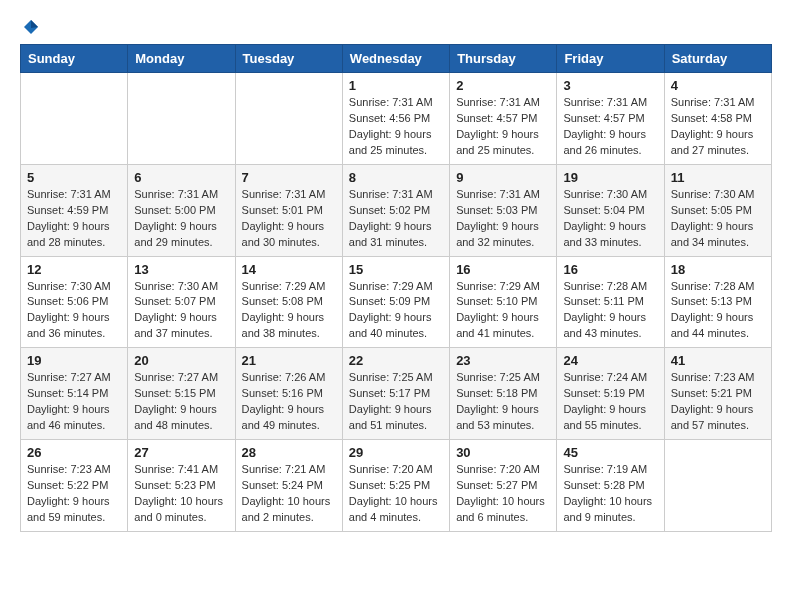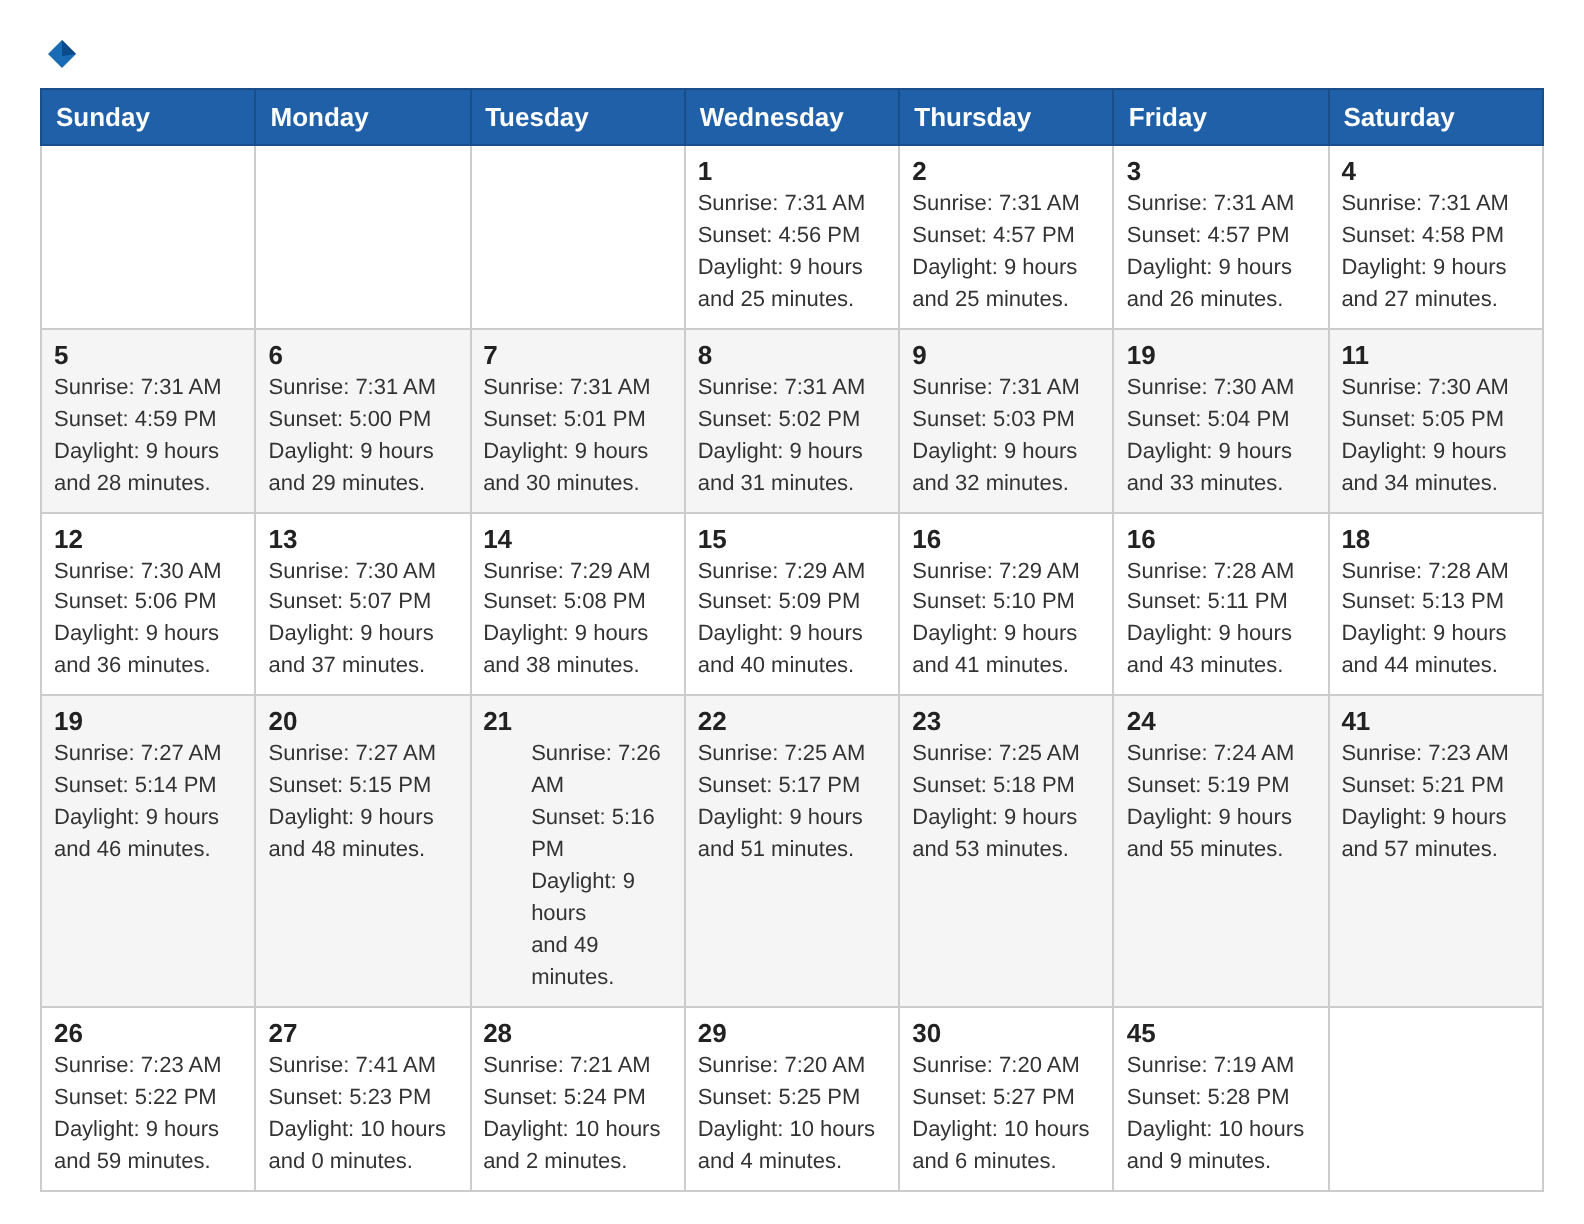--- a/index.html
+++ b/index.html
@@ -283,21 +283,21 @@
           </td>
           <td>
             <span class="day-num">20</span>
             <div class="day-info" style="white-space: pre-line;">Sunrise: 7:27 AM
 Sunset: 5:15 PM
 Daylight: 9 hours
 and 48 minutes.</div>
           </td>
           <td>
             <span class="day-num">21</span>
-            <div class="day-info" style="white-space: pre-line; margin-left: 24px;">Sunrise: 7:26 AM
+            <div class="day-info" style="white-space: pre-line;">Sunrise: 7:26 AM
 Sunset: 5:16 PM
 Daylight: 9 hours
 and 49 minutes.</div>
           </td>
           <td>
             <span class="day-num">22</span>
             <div class="day-info" style="white-space: pre-line;">Sunrise: 7:25 AM
 Sunset: 5:17 PM
 Daylight: 9 hours
 and 51 minutes.</div>

